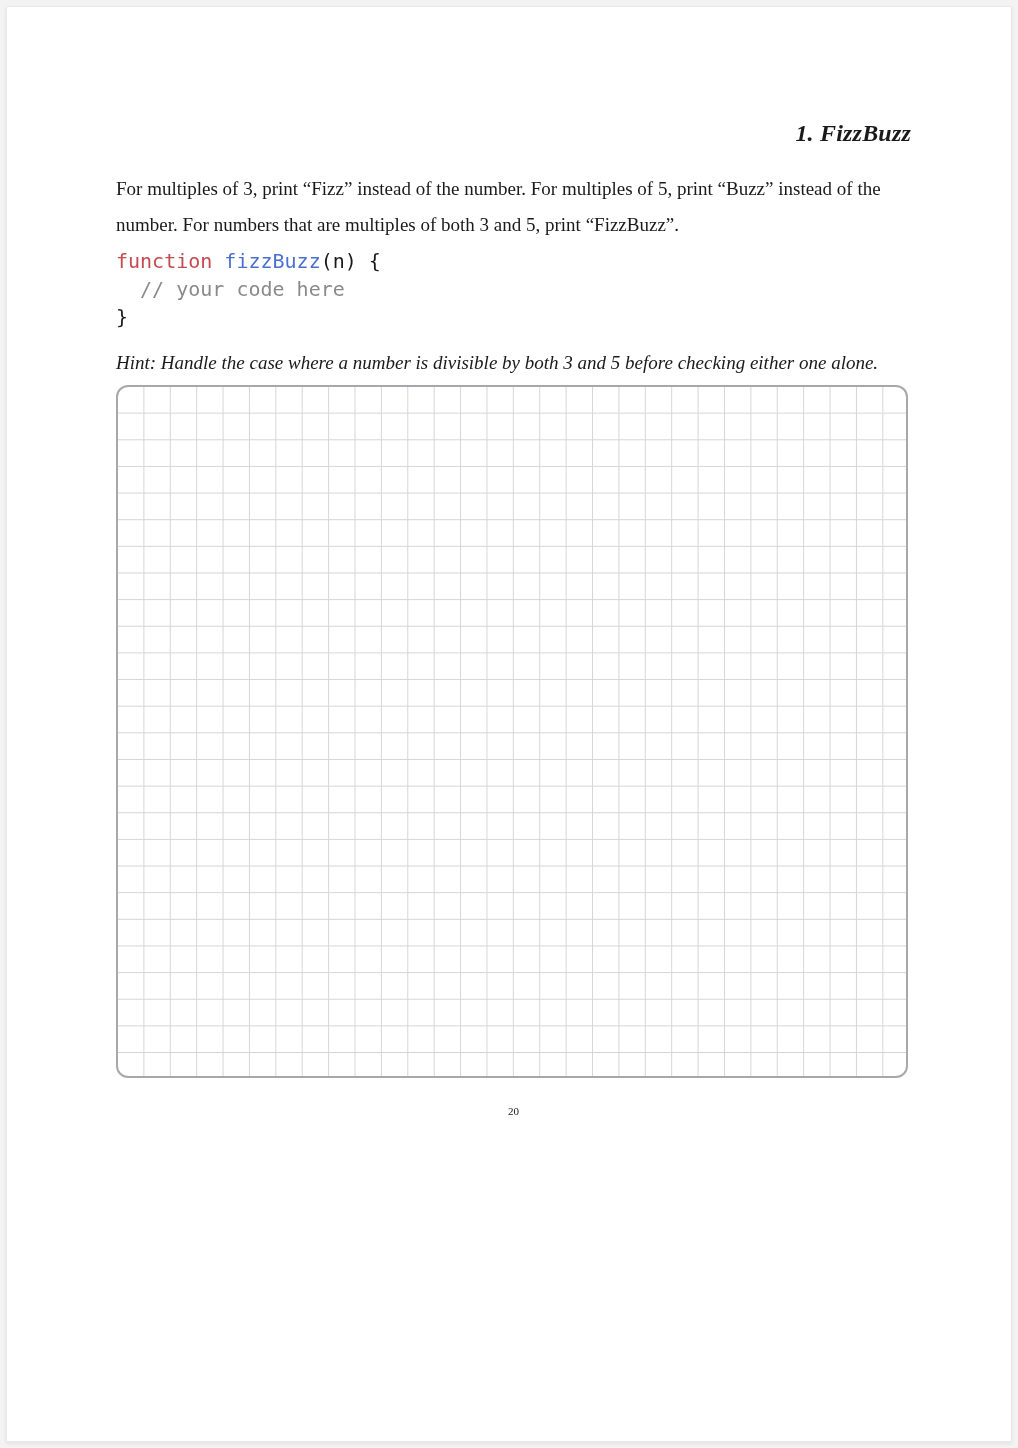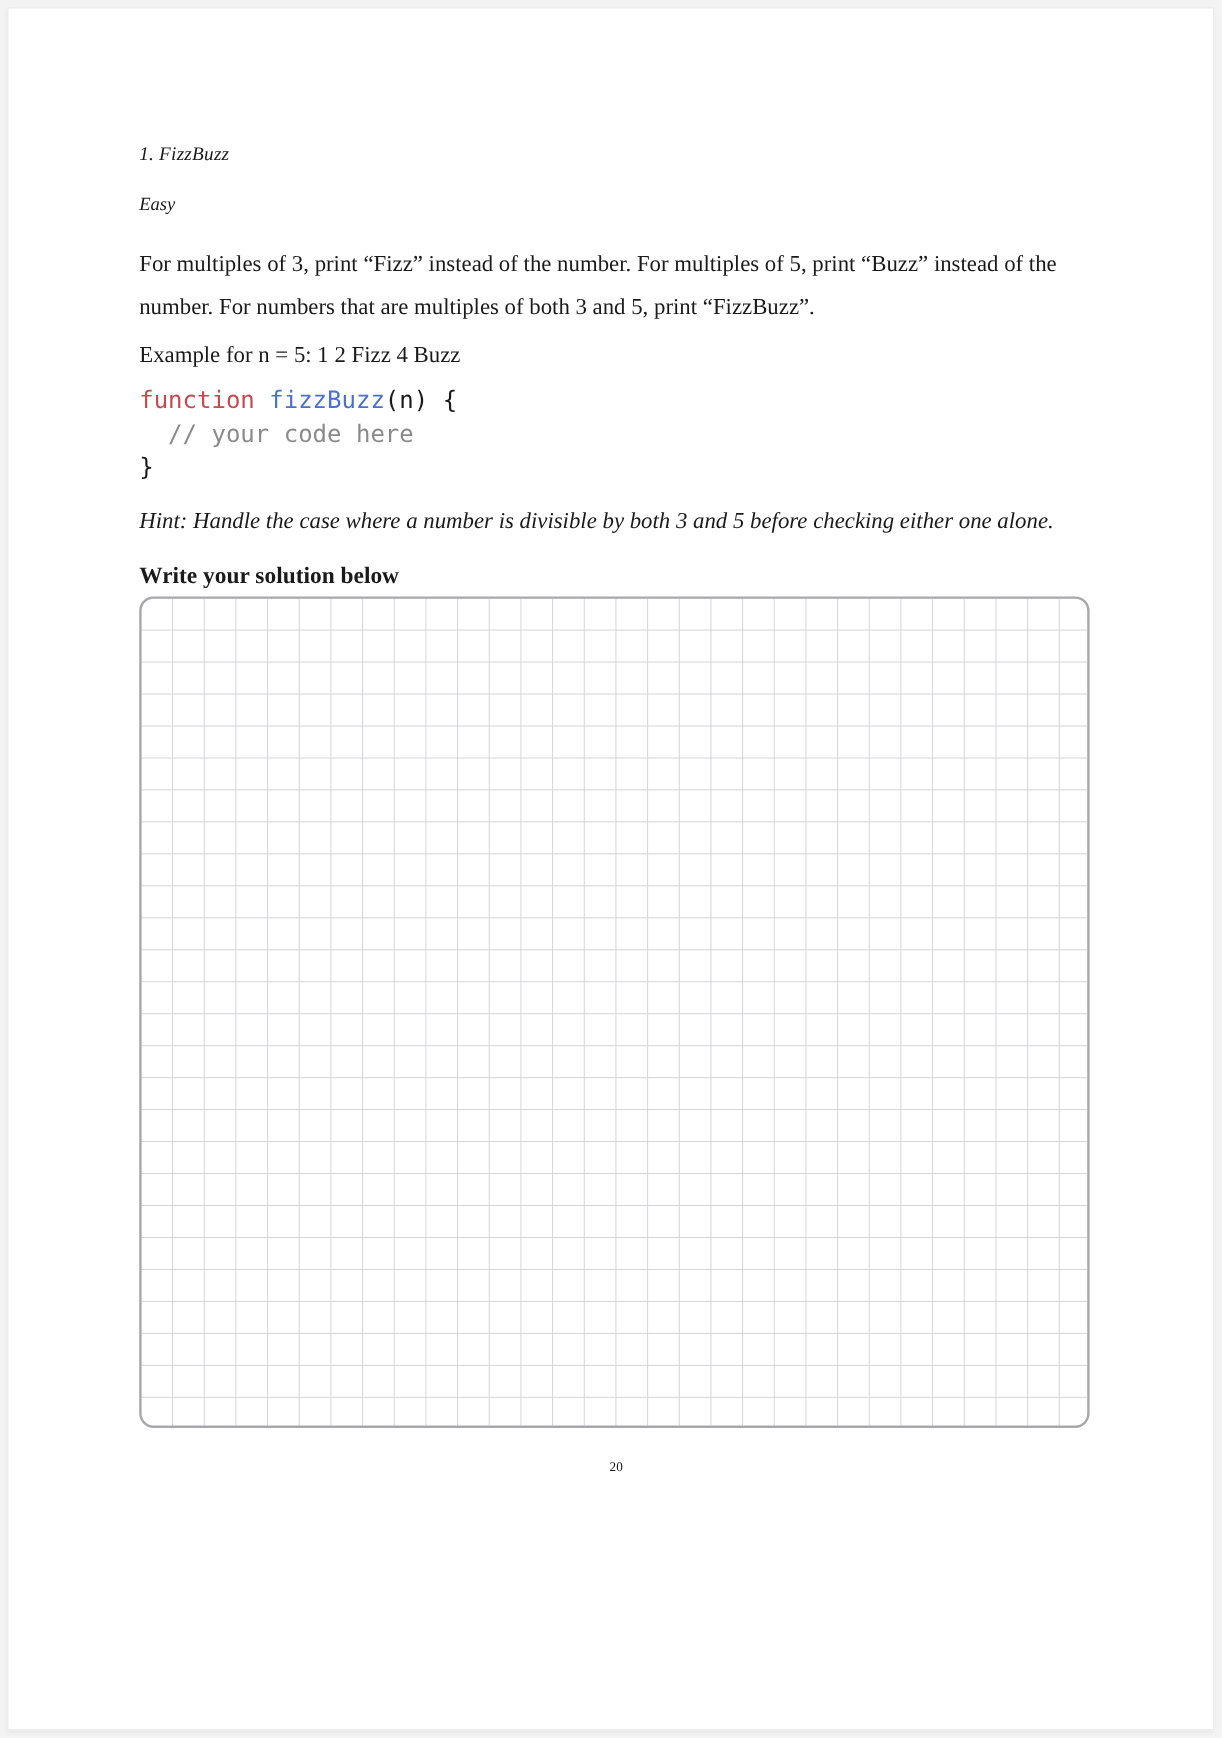--- a/index.html
+++ b/index.html
@@ -28,25 +28,26 @@
     height: 1436px;
     background: var(--page-bg);
     border: 1px solid #e9e9ea;
     box-shadow: 0 2px 4px rgba(0,0,0,0.07);
     overflow: hidden;
   }
   .content {
     padding: 113px 100px 0 109px;
   }
   .problem-title {
-    font-size: 16px;
-    font-weight: normal;
+    font-size: 24px;
+    font-weight: bold;
     font-style: italic;
     letter-spacing: 0.2px;
     margin-bottom: 24px;
+    text-align: right;
   }
   .difficulty {
     font-style: italic;
     font-size: 15.5px;
     margin-bottom: 23px;
   }
   .body-text {
     font-size: 19px;
     line-height: 36px;
     margin-bottom: 4px;
@@ -100,34 +101,31 @@
   }
 </style>
 </head>
 <body>
 
 <div class="page">
   <div class="content">
 
     <div class="problem-title">1. FizzBuzz</div>
 
-    <div class="difficulty">Easy</div>
 
 
     <p class="body-text">For multiples of 3, print “Fizz” instead of the number. For multiples of 5, print “Buzz” instead of the number. For numbers that are multiples of both 3 and 5, print “FizzBuzz”.</p>
 
-    <p class="body-text">Example for n = 5: 1 2 Fizz 4 Buzz</p>
 
 
     <pre class="code-block"><span class="tok-kw">function</span><span class="tok-fn"> fizzBuzz</span><span>(n) {</span>
 <span class="tok-comment">  // your code here</span>
 <span>}</span></pre>
 
     <p class="hint-text">Hint: Handle the case where a number is divisible by both 3 and 5 before checking either one alone.</p>
 
-    <div class="solution-heading">Write your solution below</div>
 
     <div class="solution-grid"></div>
 
     <div class="page-footer">20</div>
 
   </div>
 </div>
 
 </body></html>

